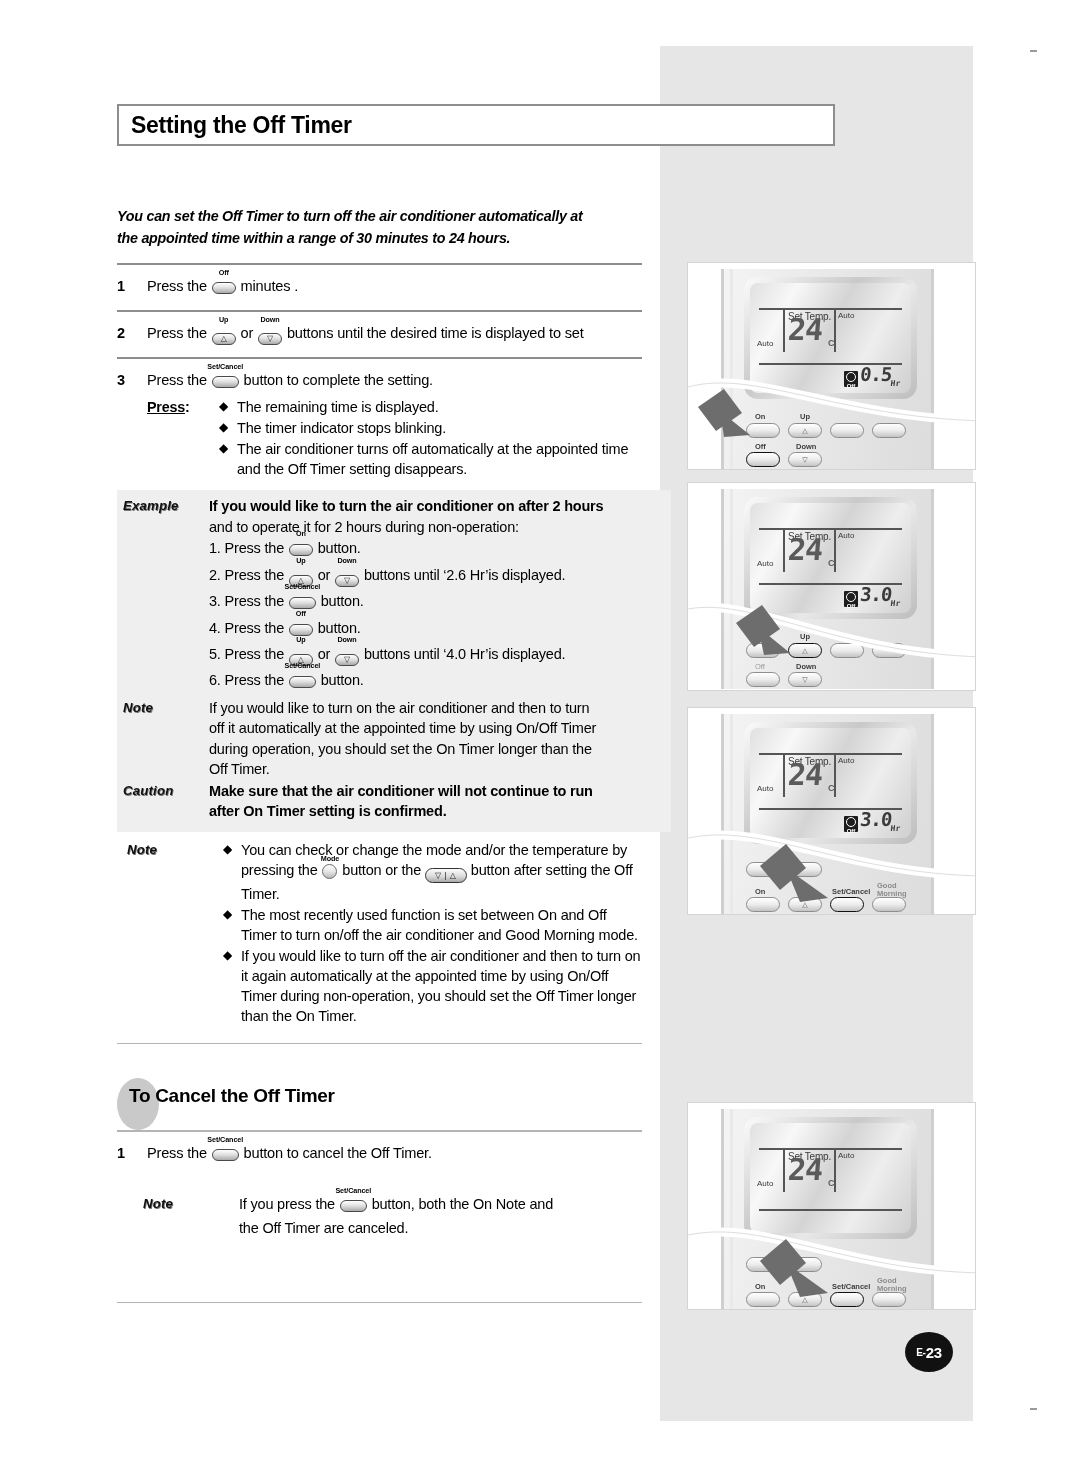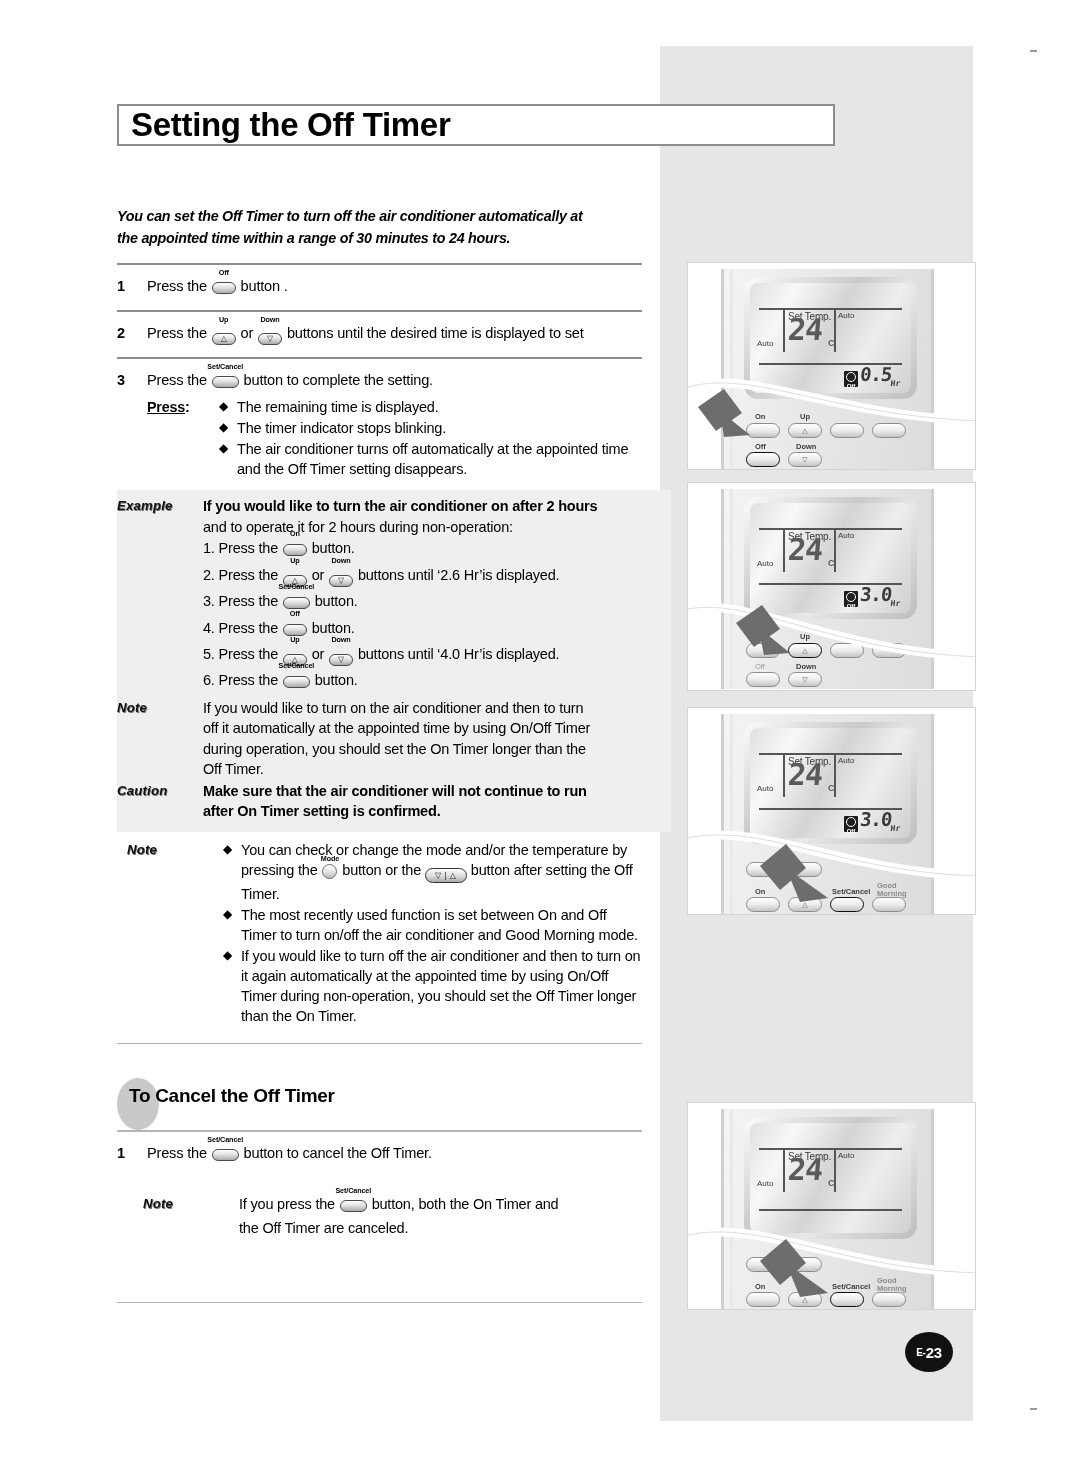--- a/index.html
+++ b/index.html
@@ -41,21 +41,21 @@
     top: 104px;
     width: 718px;
     height: 42px;
     border: 2px solid #8d8d8d;
     background: #fff;
     box-sizing: border-box;
     display: flex;
     align-items: center;
   }
   .title-box .title-text {
-    font-size: 33px;
+    font-size: 23px;
     font-weight: bold;
     letter-spacing: -0.3px;
     padding-left: 12px;
     white-space: nowrap;
   }
 
   
   .col {
     position: absolute;
     left: 117px;
@@ -116,21 +116,21 @@
   .bullet .dia {
     flex: 0 0 18px;
     font-size: 12px;
     line-height: 1.6;
   }
   .bullet .btxt { flex: 1; }
 
   
   .shaded {
     background: #efefef;
-    padding: 6px 8px 8px 0;
+    padding: 6px 8px 8px 6px;
     box-sizing: border-box;
     width: 554px;
   }
   .tagrow { display: flex; margin-bottom: 2px; }
   .tag {
     flex: 0 0 86px;
     font-style: italic;
     font-weight: bold;
     font-size: 13.2px;
     letter-spacing: 0.2px;
@@ -425,21 +425,21 @@
   <div class="rule"></div>
 
   <div class="step">
     <div class="num">1</div>
     <div class="body">
       <span>Press the</span>
       <span class="btn">
         <span class="cap">Off</span>
         <span class="pill"></span>
       </span>
-      <span>button .</span>
+      <span>minutes .</span>
     </div>
   </div>
 
   <div class="rule"></div>
 
   <div class="step">
     <div class="num">2</div>
     <div class="body">
       <span>Press the</span>
       <span class="btn">
@@ -643,21 +643,21 @@
   </div>
 
   <div class="note-plain" style="margin-top:18px">
     <div class="tag" style="flex:0 0 96px;padding-left:26px;">Note</div>
     <div style="flex:1;font-size:14.5px;line-height:1.45;letter-spacing:-0.2px;">
       <span>If you press the</span>
       <span class="btn">
         <span class="cap">Set/Cancel</span>
         <span class="pill wide"></span>
       </span>
-      <span>button, both the On Timer and</span><br>
+      <span>button, both the On Note and</span><br>
       <span>the Off Timer are canceled.</span>
     </div>
   </div>
 
   <div class="rule thin" style="margin-top:62px"></div>
 </div>
 
 <div class="illus i1">
   <div class="remote">
     <div class="lcd-frame">

